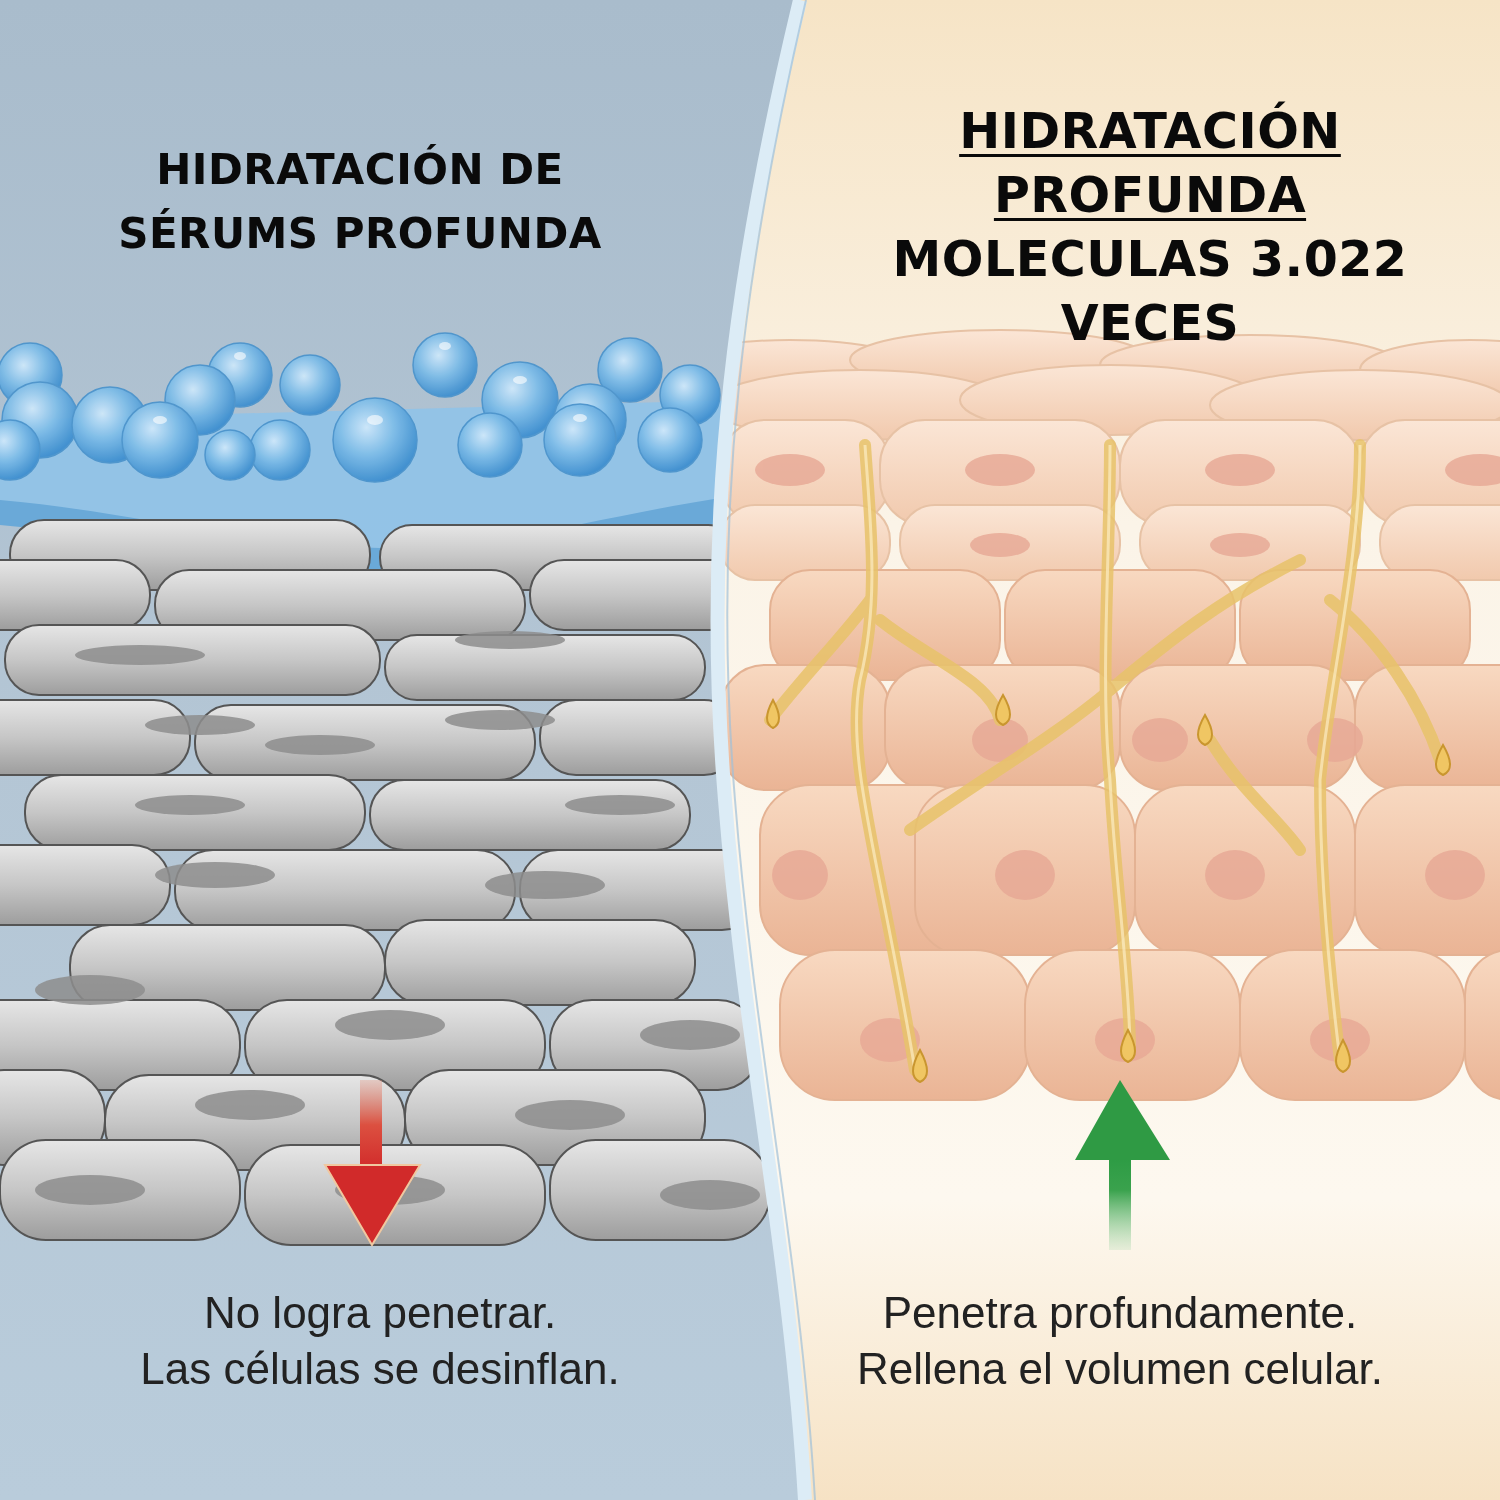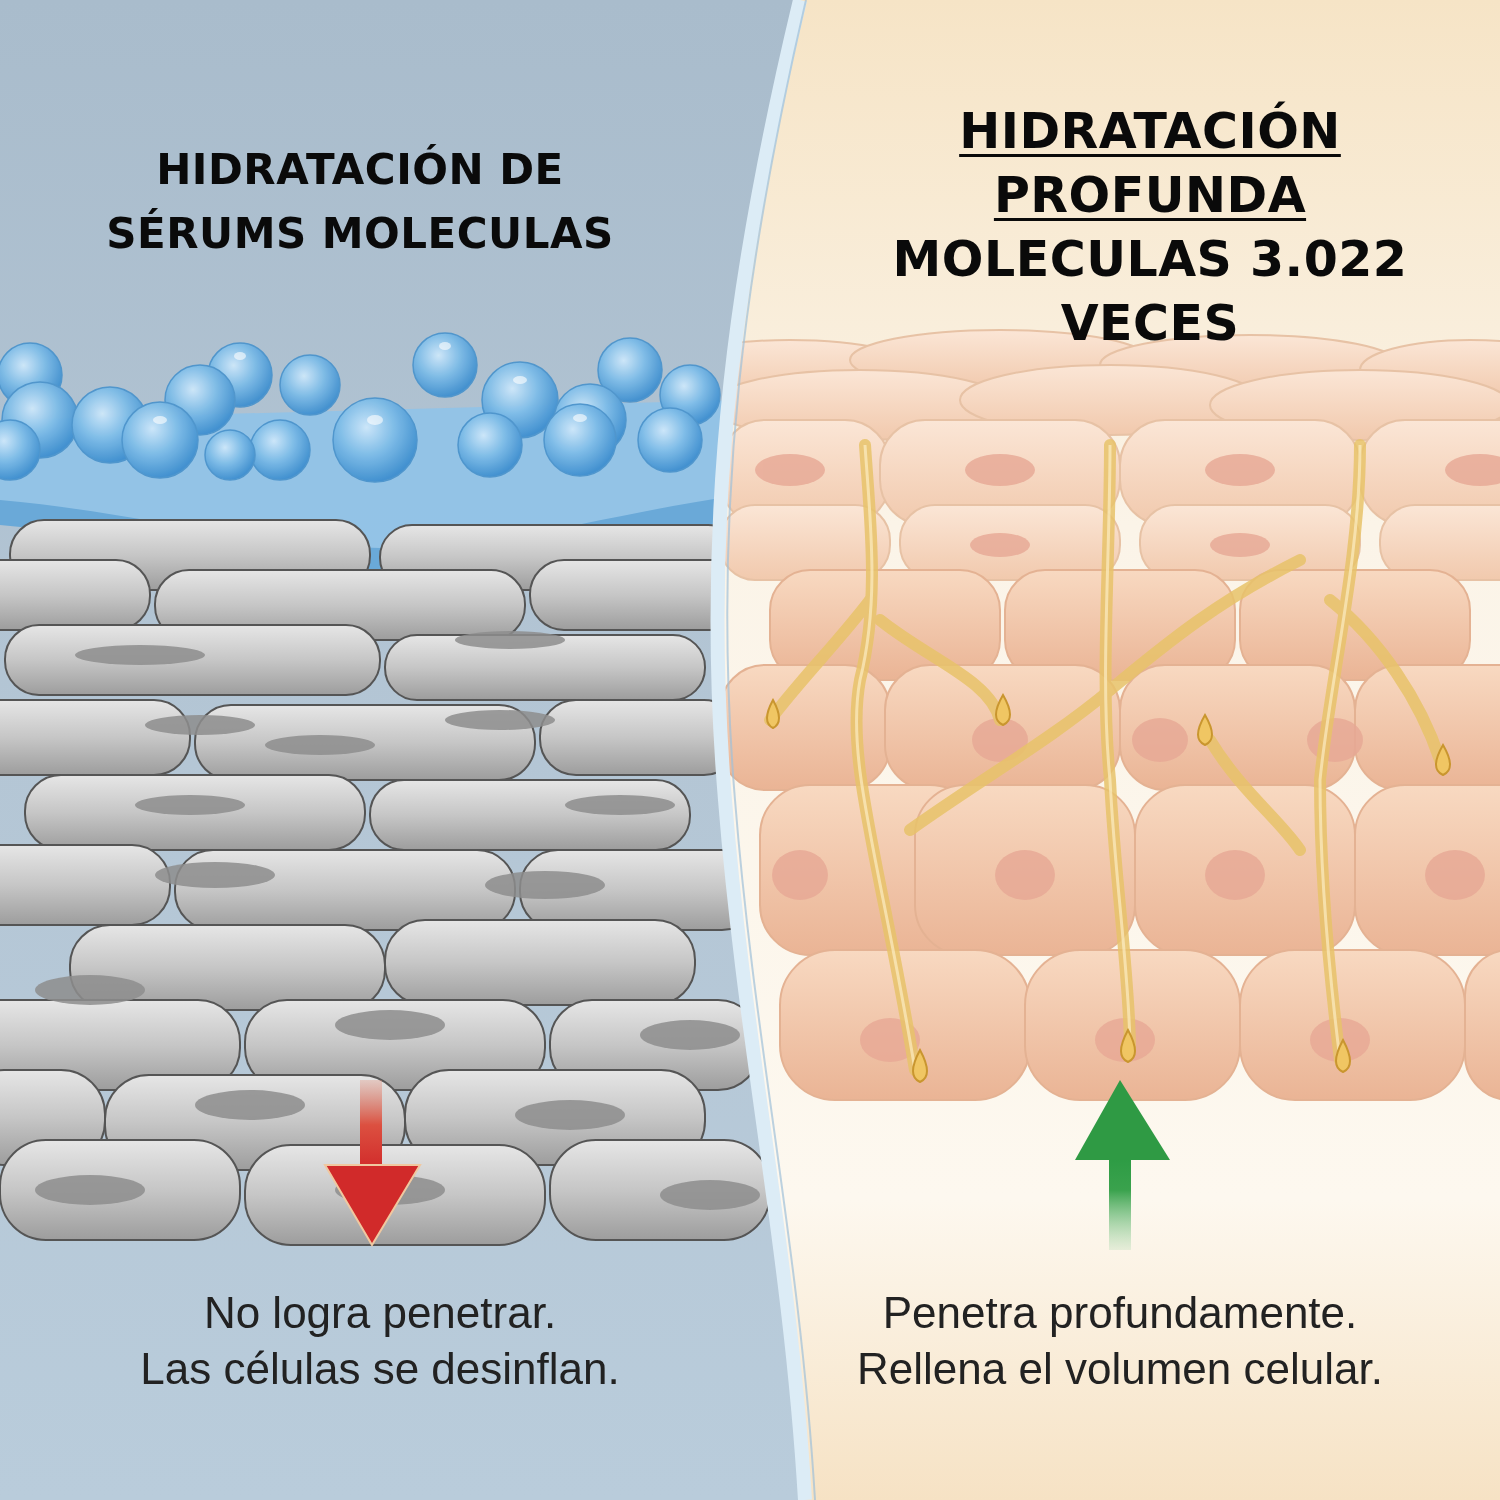--- a/index.html
+++ b/index.html
@@ -253,21 +253,21 @@
         <polygon points="325,1165 420,1165 372,1245" fill="#d12a2a" stroke="#f0c8a0" stroke-width="2"></polygon>
       </g>
     </g>
 
     <path d="M800 0 C 740 250, 700 500, 725 800 C 745 1050, 790 1250, 805 1500" fill="none" stroke="#dcecf6" stroke-width="14"></path>
     <path d="M806 0 C 748 250, 710 500, 735 800 C 755 1050, 800 1250, 815 1500" fill="none" stroke="#9fc0d8" stroke-width="2" opacity="0.7"></path>
   </svg>
 
   <div class="title title-left">
     <span>HIDRATACIÓN DE</span>
-    <span>SÉRUMS MOLECULAS</span>
+    <span>SÉRUMS PROFUNDA</span>
   </div>
 
   <div class="title title-right">
     <span class="underline">HIDRATACIÓN PROFUNDA</span>
     <span>MOLECULAS 3.022 VECES</span>
   </div>
 
   <div class="caption caption-right">
     <span>Penetra profundamente.</span>
     <span>Rellena el volumen celular.</span>

